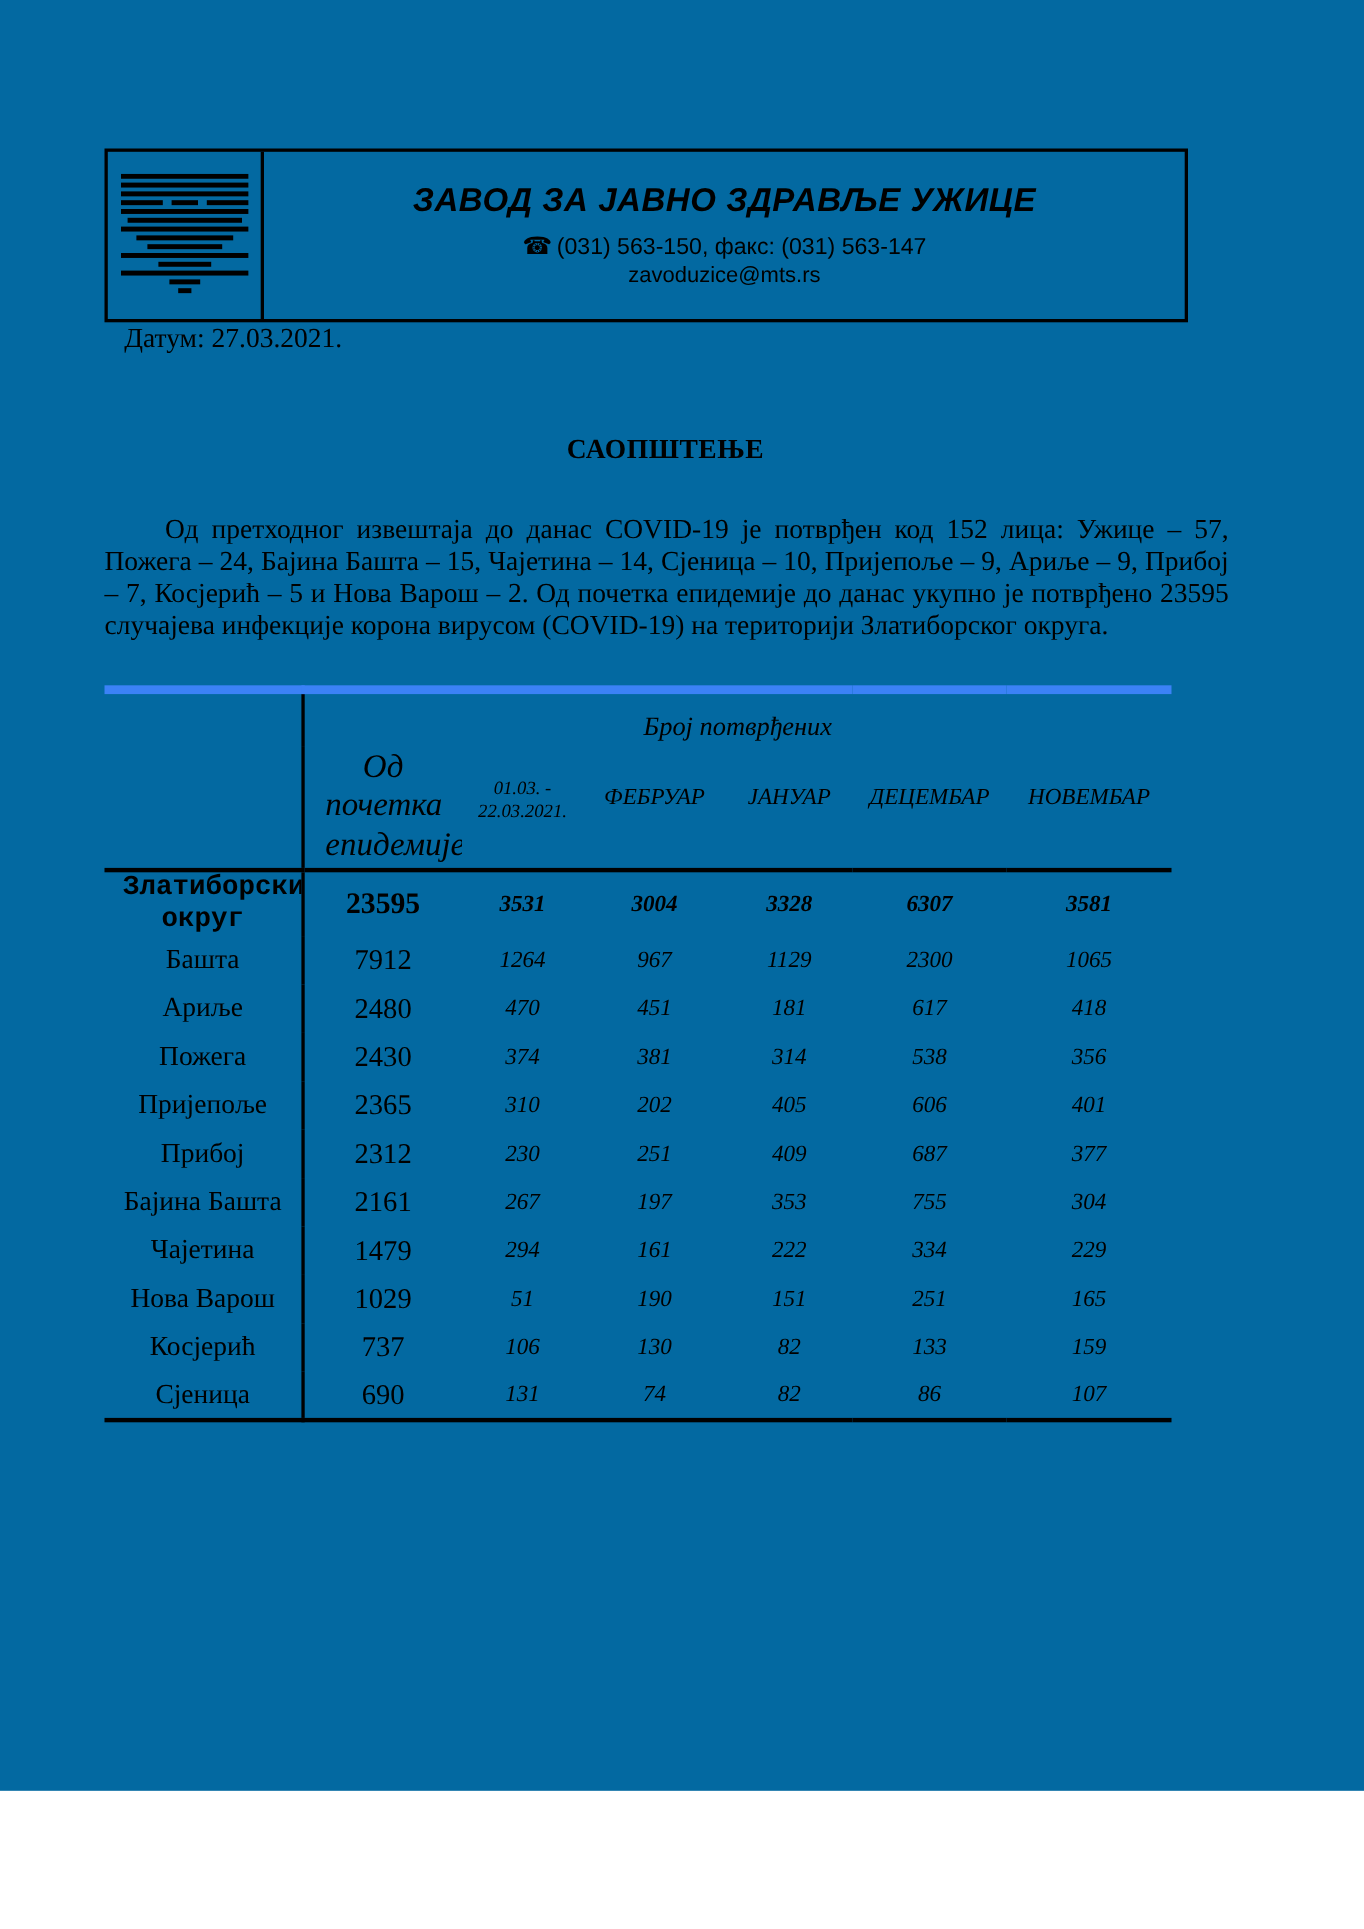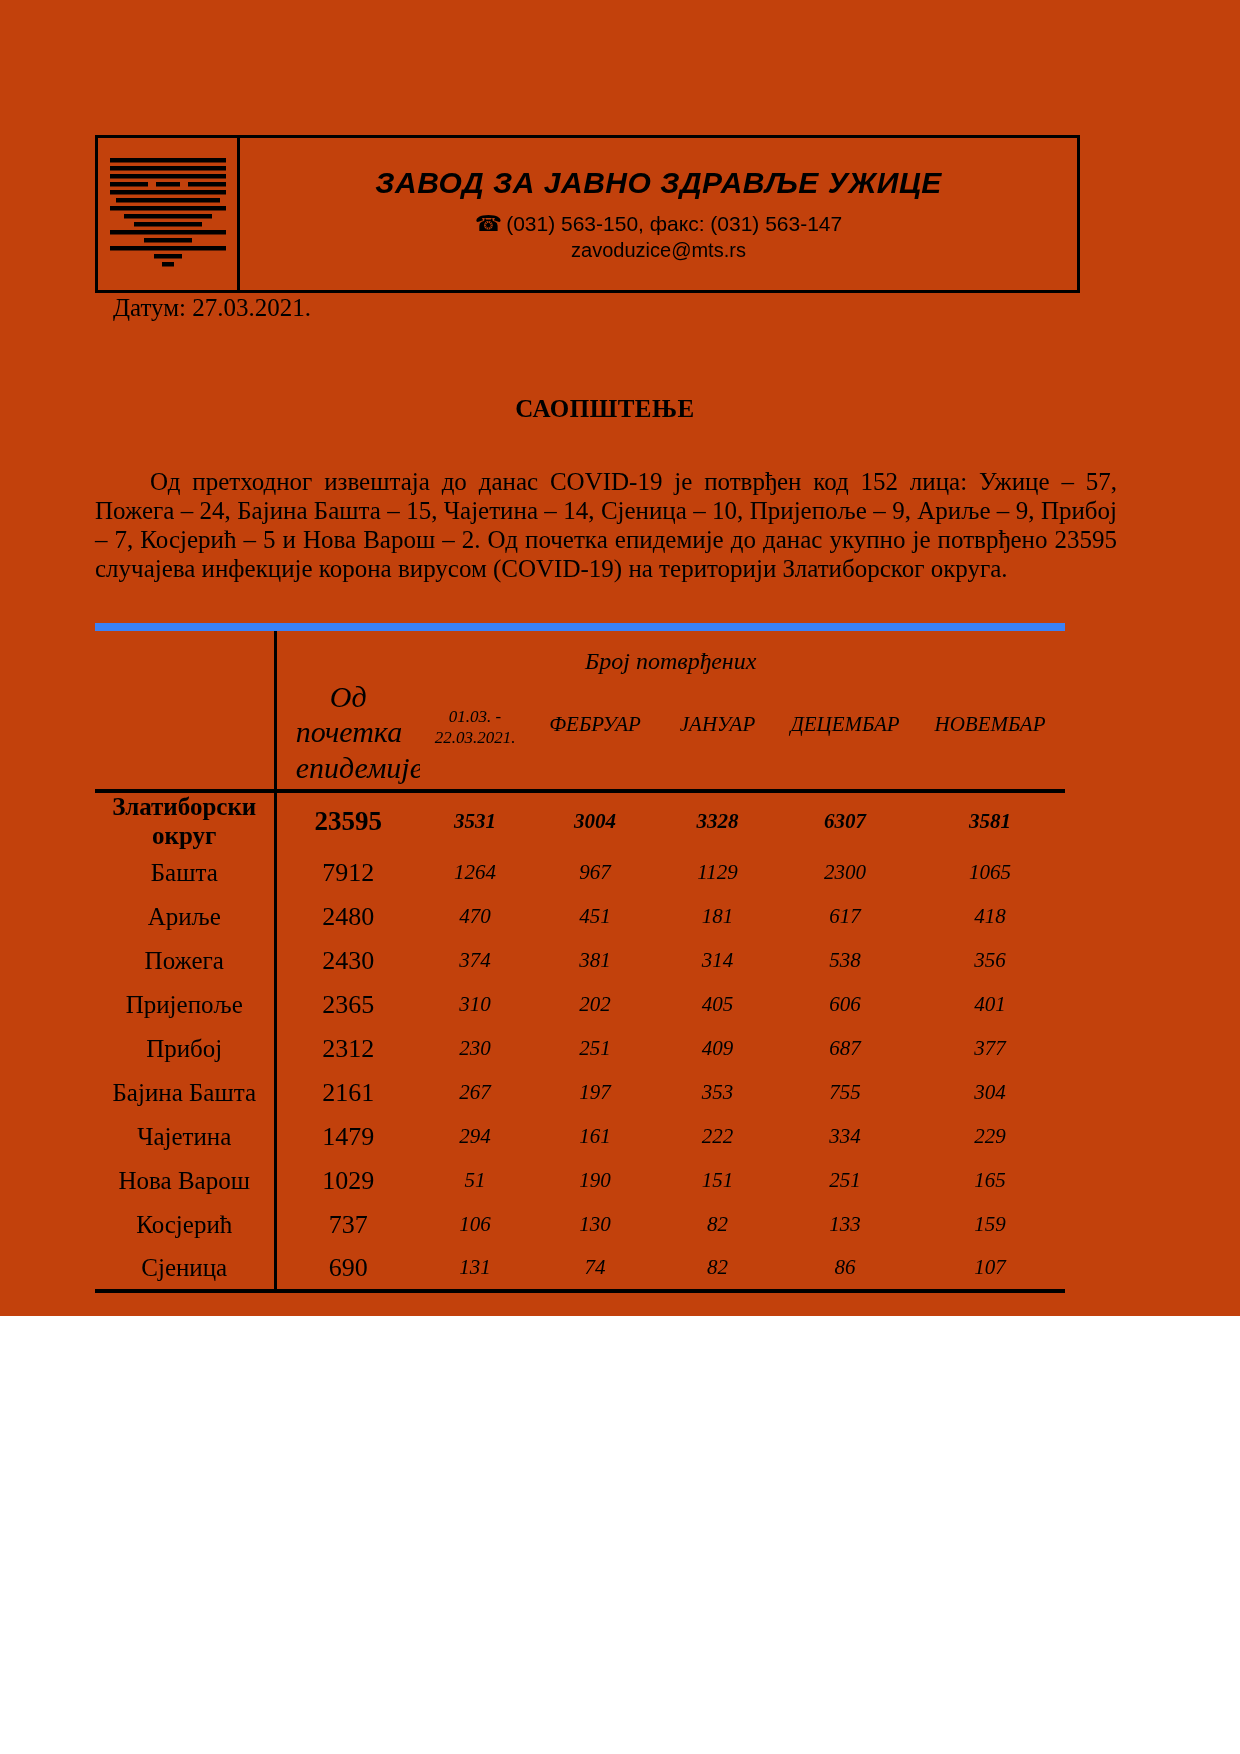--- a/index.html
+++ b/index.html
@@ -3,23 +3,23 @@
 <meta charset="utf-8">
 <style>
   * { margin:0; padding:0; box-sizing:border-box; }
   html,body { background:#ffffff; }
   body {
     width:1240px; height:1754px;
     font-family:"Liberation Serif", serif;
     color:#000;
   }
   .page {
-    width:1240px; height:1316px;
+    width:1240px; height:1628px;
     padding:135px 0 0 95px;
-    background:#c2410c;
+    background:#0369a1;
     overflow:hidden;
   }
 
   
   .letterhead {
     width:985px; height:158px;
     border:3px solid #000;
     display:flex;
   }
   .logo-cell {
@@ -105,21 +105,21 @@
   .sub-period span { display:inline-block; max-width:100px; line-height:1.25; }
   .sub-month { font-size:21px; padding-bottom:20px; }
 
   tbody tr { height:44px; }
   tbody tr.total-row { height:58px; }
 
   tbody .row-label {
     border-right:3px solid #000;
     font-size:25px;
   }
-  .total-row .row-label { font-weight:bold; line-height:1.15; }
+  .total-row .row-label { font-weight:bold; line-height:1.15;font-family:Liberation Mono, monospace; }
   .total-row .row-label span { display:inline-block; max-width:145px; }
 
   td.v-epi   { font-size:26px; }
   td.v-month { font-size:21px; font-style:italic; }
   .total-row td.v-epi   { font-size:27px; font-weight:bold; }
   .total-row td.v-month { font-weight:bold; }
 </style>
 </head>
 <body>
 

